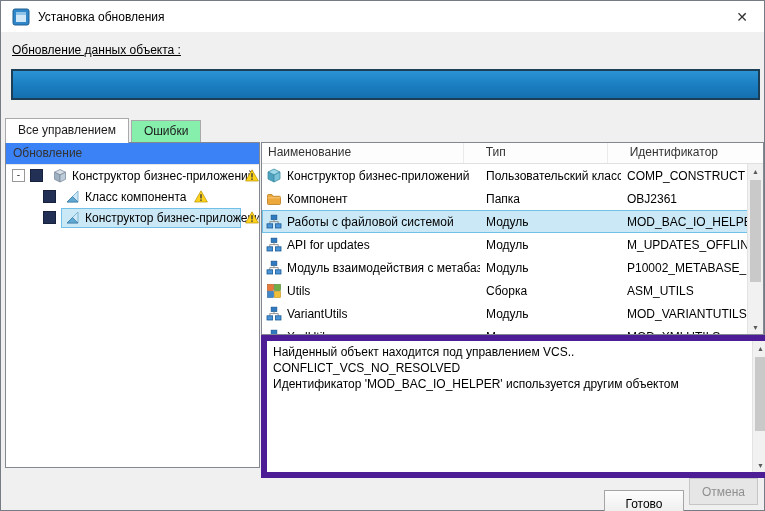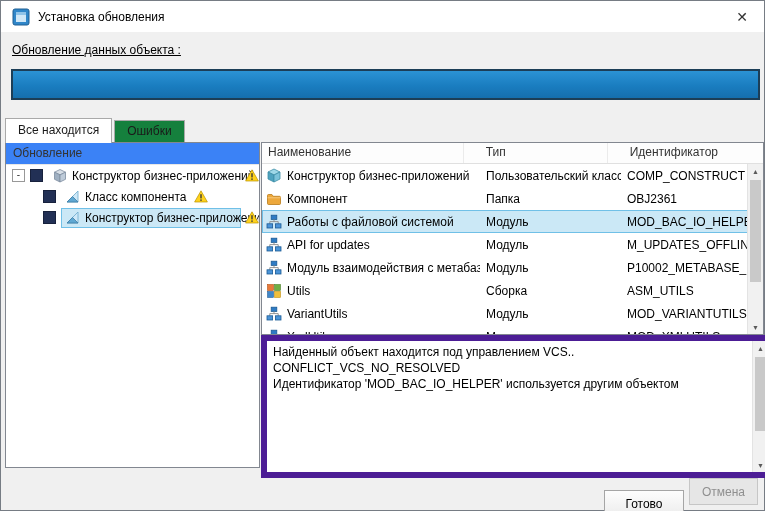--- a/index.html
+++ b/index.html
@@ -18,21 +18,21 @@
   .close-btn{width:22px;text-align:center;font-size:14px;color:#333;cursor:pointer;}
 
   
   .progress-label{position:absolute;left:11px;top:42px;text-decoration:underline;}
   .progress{position:absolute;left:10px;top:68px;width:745px;height:27px;
     border:2px solid #1c3e57;background:#fff;}
   .progress-fill{height:100%;background:linear-gradient(180deg,#2b93d4 0%,#1a7dc0 55%,#156fae 100%);}
 
   
   .tabs{position:absolute;left:4px;top:118px;height:23px;display:flex;align-items:flex-end;z-index:3;}
-  .tab{height:21px;line-height:20px;padding:0 12px;background:#15803d;border:1px solid #a9a9a9;
+  .tab{height:21px;line-height:20px;padding:0 12px;background:#86efac;border:1px solid #a9a9a9;
     border-bottom:none;margin-right:2px;color:#1a1a1a;cursor:pointer;}
   .tab.active{height:24px;line-height:22px;background:#fff;margin-bottom:-1px;position:relative;z-index:4;}
 
   
   .tree-panel{position:absolute;left:4px;top:141px;width:253px;height:324px;background:#fff;
     border:1px solid #828790;z-index:1;}
   .panel-header{height:21px;line-height:21px;padding:0 7px;color:#333;background:#3b82f6;
     border-bottom:1px solid #e7e7e7;}
   .tree-list{position:absolute;left:0;top:22px;right:0;bottom:0;overflow:hidden;}
   .tree-row{height:21px;display:flex;align-items:center;cursor:default;}
@@ -95,21 +95,21 @@
     <span class="title">Установка обновления</span>
     <span class="close-btn">✕</span>
   </div>
 
   <div class="progress-label">Обновление данных объекта :</div>
   <div class="progress">
     <div class="progress-fill" id="progress-fill" style="width: 100%;"></div>
   </div>
 
   <div class="tabs">
-    <div class="tab active">Все находится</div>
+    <div class="tab active">Все управлением</div>
     <div class="tab">Ошибки</div>
   </div>
 
   <div class="tree-panel">
     <div class="panel-header">Обновление</div>
     <div class="tree-list">
         <div class="tree-row level0">
           <span class="expander">-</span>
           <span class="tree-check"></span>
           <span class="tree-hl">

